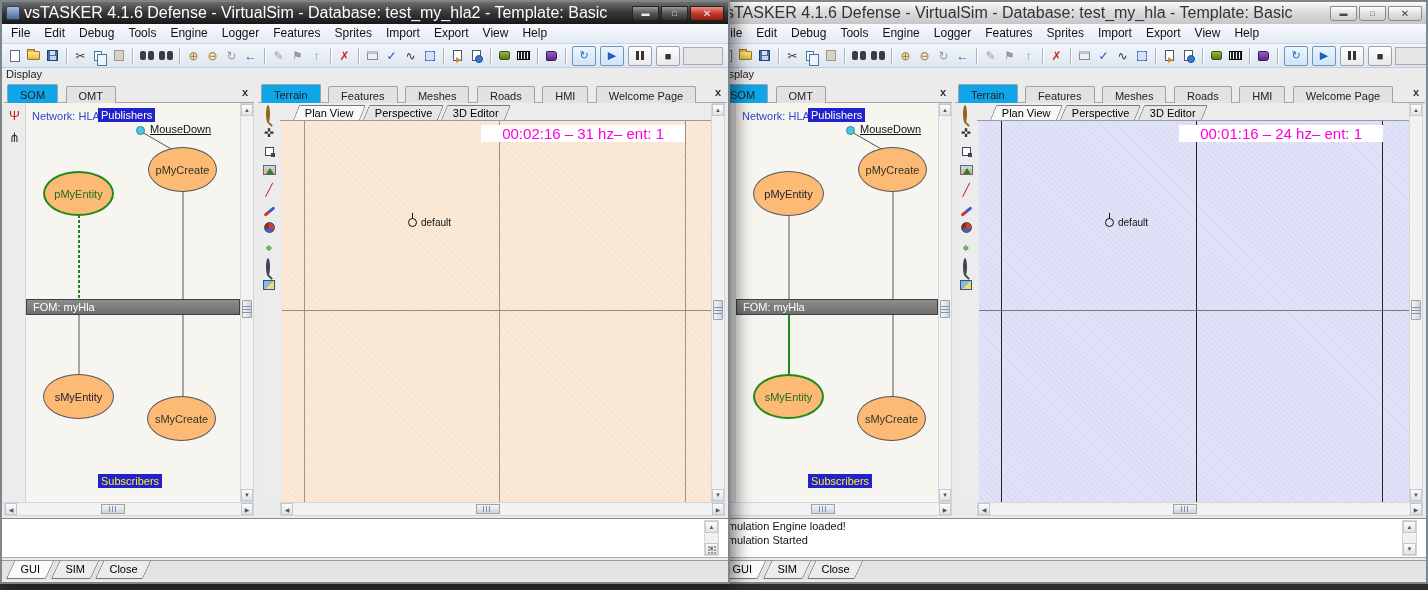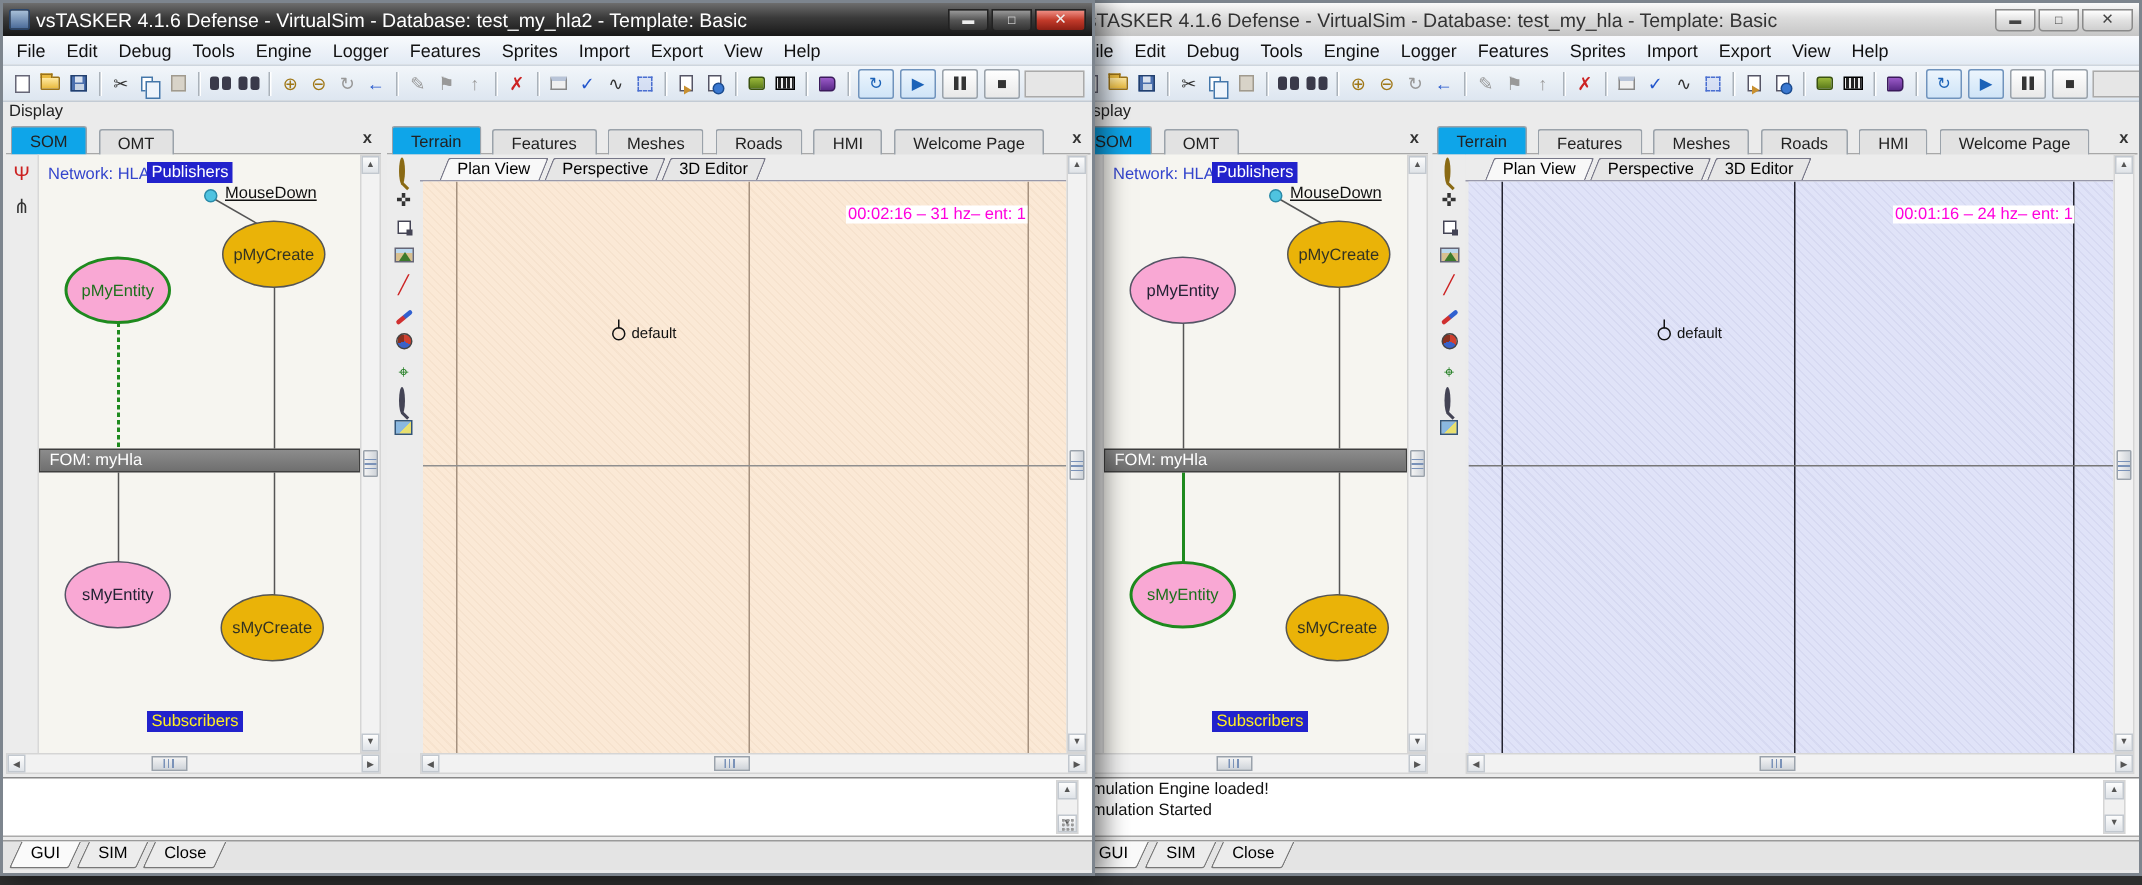--- a/index.html
+++ b/index.html
@@ -5,29 +5,29 @@
 *{box-sizing:border-box;margin:0;padding:0}
 body{width:1428px;height:590px;background:#2e2e2e;position:relative;overflow:hidden;font-family:"Liberation Sans",sans-serif}
 .win{position:absolute;top:0;height:584px;background:#ebebeb;border:2px solid #7d858e}
 #winL{left:0;width:730px;z-index:2;box-shadow:6px 2px 16px rgba(0,0,0,.5)}
 #winR{left:712px;width:716px;z-index:1}
 
 .tb{position:absolute;left:0;right:0;top:0;height:22px;display:flex;align-items:center;padding:0 4px;gap:4px}
 #winL .tb{background:linear-gradient(#6e6e6e,#3a3a3a 45%,#181818);color:#fff}
 #winR .tb{background:linear-gradient(#fbfbfb,#dcdcdc 45%,#c6c6c6);color:#333}
 .appico{width:14px;height:14px;background:linear-gradient(#a8c0d8,#4a6a98);border:1px solid #2a4468;border-radius:2px;flex:none}
-.ttl{font-size:13px;white-space:nowrap;overflow:hidden;flex:1}
+.ttl{font-size:16px;white-space:nowrap;overflow:hidden;flex:1}
 .wbtns{display:flex;gap:2px;flex:none}
 .wb{width:27px;height:15px;display:flex;align-items:center;justify-content:center;font-size:8px;border-radius:0 0 3px 3px;border:1px solid #222}
 #winL .wb{background:linear-gradient(#9a9a9a,#555 50%,#333);color:#eee}
 #winL .wb.cls{background:linear-gradient(#f09086,#c23a2a 50%,#8c1f14);width:34px;font-size:10px}
 #winR .wb{background:linear-gradient(#fff,#e2e2e2 50%,#cfcfcf);border-color:#8a8a8a;color:#444}
 #winR .wb.cls{width:34px;font-size:10px}
 
-.mb{position:absolute;left:0;right:0;top:22px;height:20px;background:linear-gradient(#f8fafd,#e2eaf4);display:flex;align-items:center;padding:0 2px;border-bottom:1px solid #cdd5de}
+.mb{position:absolute;left:0;right:0;top:22px;height:20px;background:linear-gradient(#f8fafd,#e2eaf4);display:flex;padding:0 2px;border-bottom:1px solid #cdd5de}
 .mi{padding:2px 7px;font-size:12px;color:#111}
 
 .tlb{position:absolute;left:0;right:0;top:42px;height:24px;background:linear-gradient(#f2f6fa,#dde6f0);display:flex;align-items:center;padding:0 4px;border-bottom:1px solid #c3cbd4;gap:2px;overflow:hidden}
 .sep{width:1px;height:16px;background:#aab2ba;box-shadow:1px 0 0 #fff;margin:0 3px;flex:none}
 .tbn{min-width:17px;height:18px;display:flex;align-items:center;justify-content:center;font-size:12px;flex:none}
 .c-red{color:#c22}.c-blue{color:#25c}.c-grey{color:#999}.c-dark{color:#333}.c-green{color:#1a7a1a}.c-gold{color:#a07818}
 .rbn{width:24px;height:20px;border:1px solid #6f93bd;border-radius:2px;background:linear-gradient(#ecf5fd,#cfe4f7);display:flex;align-items:center;justify-content:center;color:#1b62b8;font-size:11px;flex:none;margin:0 1px}
 .rbn.wt{background:linear-gradient(#fff,#e8e8e8);border-color:#9aa2aa;color:#333}
 .pausebars{width:8px;height:9px;border-left:3px solid #333;border-right:3px solid #333}
 .field{width:40px;height:18px;background:#e6e6e6;border:1px solid #aaa;flex:none}
@@ -74,22 +74,22 @@
 .px{position:absolute;right:6px;top:4px;font-size:11px;color:#333;font-weight:bold}
 .dstrip{position:absolute;left:0;top:21px;width:22px;bottom:14px;background:#ececec;border-right:1px solid #d8d8d8;display:flex;flex-direction:column;align-items:center;padding-top:6px;gap:9px}
 .si{font-size:13px;line-height:13px}
 .dcv{position:absolute;left:22px;top:21px;right:14px;bottom:14px;background:#f6f5f0;overflow:hidden;font-size:11px}
 .dlines{position:absolute;left:0;top:0}
 .netlbl{position:absolute;left:6px;top:7px;color:#3344cc}
 .pub{position:absolute;left:72px;top:5px;background:#2222cc;color:#fff;padding:1px 3px}
 .dot{position:absolute;left:110px;top:23px;width:9px;height:9px;border-radius:50%;background:#4fc3e0;border:1px solid #2a8aa8}
 .mdown{position:absolute;left:124px;top:20px;color:#111;text-decoration:underline}
 .ell{position:absolute;display:flex;align-items:center;justify-content:center;border-radius:50%}
-.yel{background:#eab308;border:1.5px solid #555;color:#332}
-.blu{background:#f9a8d4;border:1.5px solid #556;color:#223}
+.yel{background:#fdba74;border:1.5px solid #555;color:#332}
+.blu{background:#fdba74;border:1.5px solid #556;color:#223}
 .ell.sel{border:2.5px solid #1e8a1e;color:#1c701c}
 .pmc{left:122px;top:44px;width:69px;height:45px}
 .pme{left:17px;top:68px;width:71px;height:45px}
 .sme{left:17px;top:271px;width:71px;height:45px}
 .smc{left:121px;top:293px;width:69px;height:45px}
 .fom{position:absolute;left:0;right:0;top:196px;height:16px;background:linear-gradient(#8c8c8c,#6f6f6f);border:1px solid #3f3f3f;color:#fff;display:flex;align-items:center;padding-left:6px}
 .sub{position:absolute;left:72px;top:371px;background:#2222cc;color:#ffee22;padding:1px 3px}
 
 .vsc{position:absolute;top:21px;bottom:14px;width:14px;background:#f2f2f2;border:1px solid #d5d5d5}
 .dp .vsc{right:0}
@@ -114,21 +114,21 @@
 .vt>span{display:inline-block;transform:skewX(22deg)}
 .tcv{position:absolute;left:24px;top:39px;right:16px;bottom:14px;overflow:hidden}
 #winL .tcv{background:#fbe9d6;background-image:repeating-linear-gradient(45deg,rgba(160,110,60,.05) 0 1px,transparent 1px 4px)}
 #winR .tcv{background:#e0e3f8;background-image:repeating-linear-gradient(45deg,rgba(70,70,140,.06) 0 1px,transparent 1px 4px)}
 .gv{position:absolute;top:0;bottom:0;width:1px}
 #winL .gv{background:#a5917f}
 #winR .gv{background:#23232e}
 .gv1{left:22px}.gv2{left:217px}.gv3{left:403px}
 .gh{position:absolute;left:0;right:0;top:189px;height:1px}
 #winL .gh{background:#8f8f8f}#winR .gh{background:#777}
-.hud{position:absolute;right:26px;top:16px;background:#fff;color:#ff00dd;padding:0 1px;font-size:11px;white-space:nowrap}
+.hud{position:absolute;right:26px;top:4px;background:#fff;color:#ff00dd;padding:0 21px;font-size:15px;white-space:nowrap}
 .marker{position:absolute;left:126px;top:97px;width:9px;height:9px;border:1px solid #111;border-radius:50%}
 .marker::before{content:"";position:absolute;left:3px;top:-6px;width:1px;height:6px;background:#111}
 .mlabel{position:absolute;left:139px;top:96px;font-size:10px;color:#111}
 .tp .vsc{right:2px}
 .tp .vth{top:196px;height:20px}
 .tp .hsc{left:22px;right:2px}
 .tp .hth{left:44%}
 
 .log{position:absolute;left:0;right:0;bottom:24px;height:40px;background:#fff;border-top:1px solid #888;border-bottom:1px solid #aaa;font-size:11px;color:#111}
 .ll{padding:1px 4px 0;line-height:13px;white-space:nowrap}

